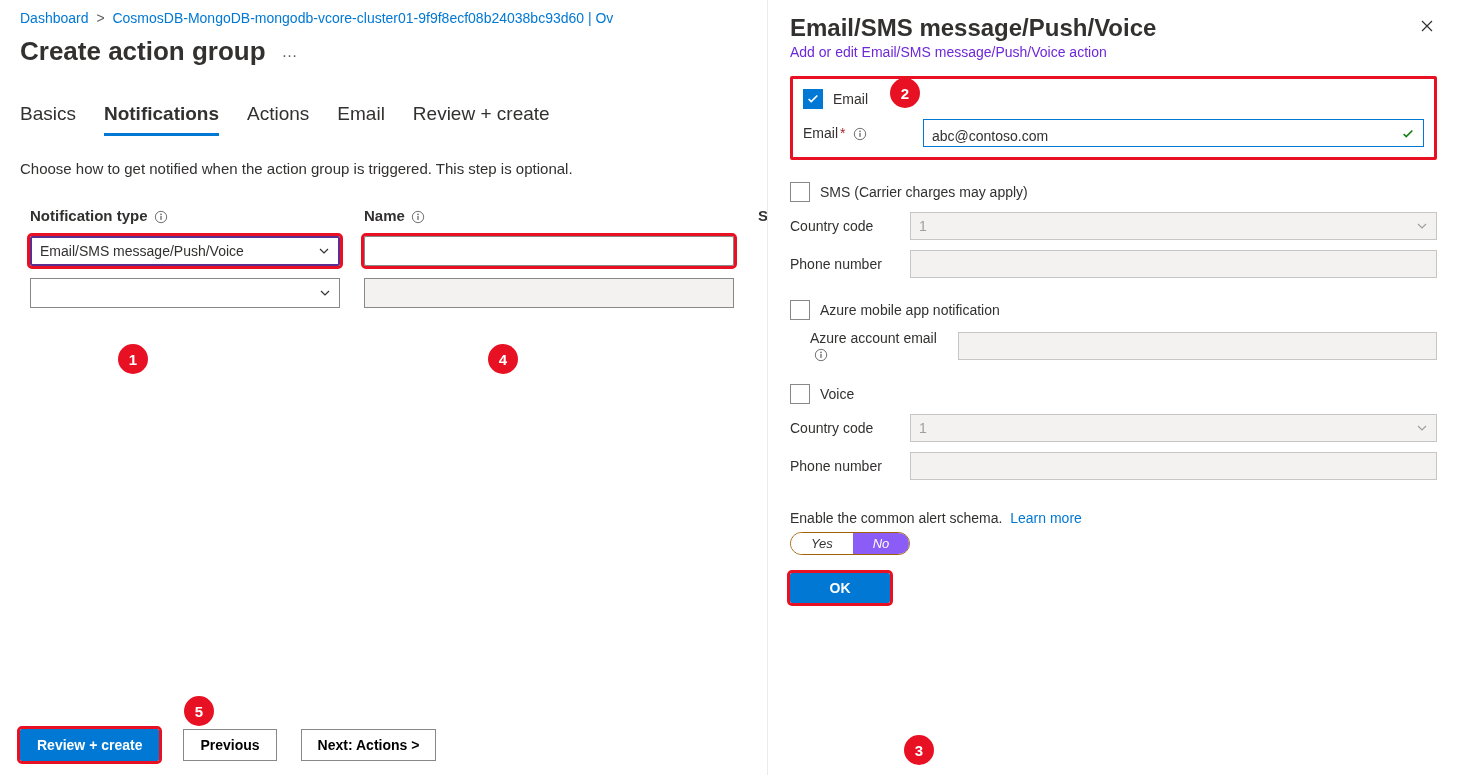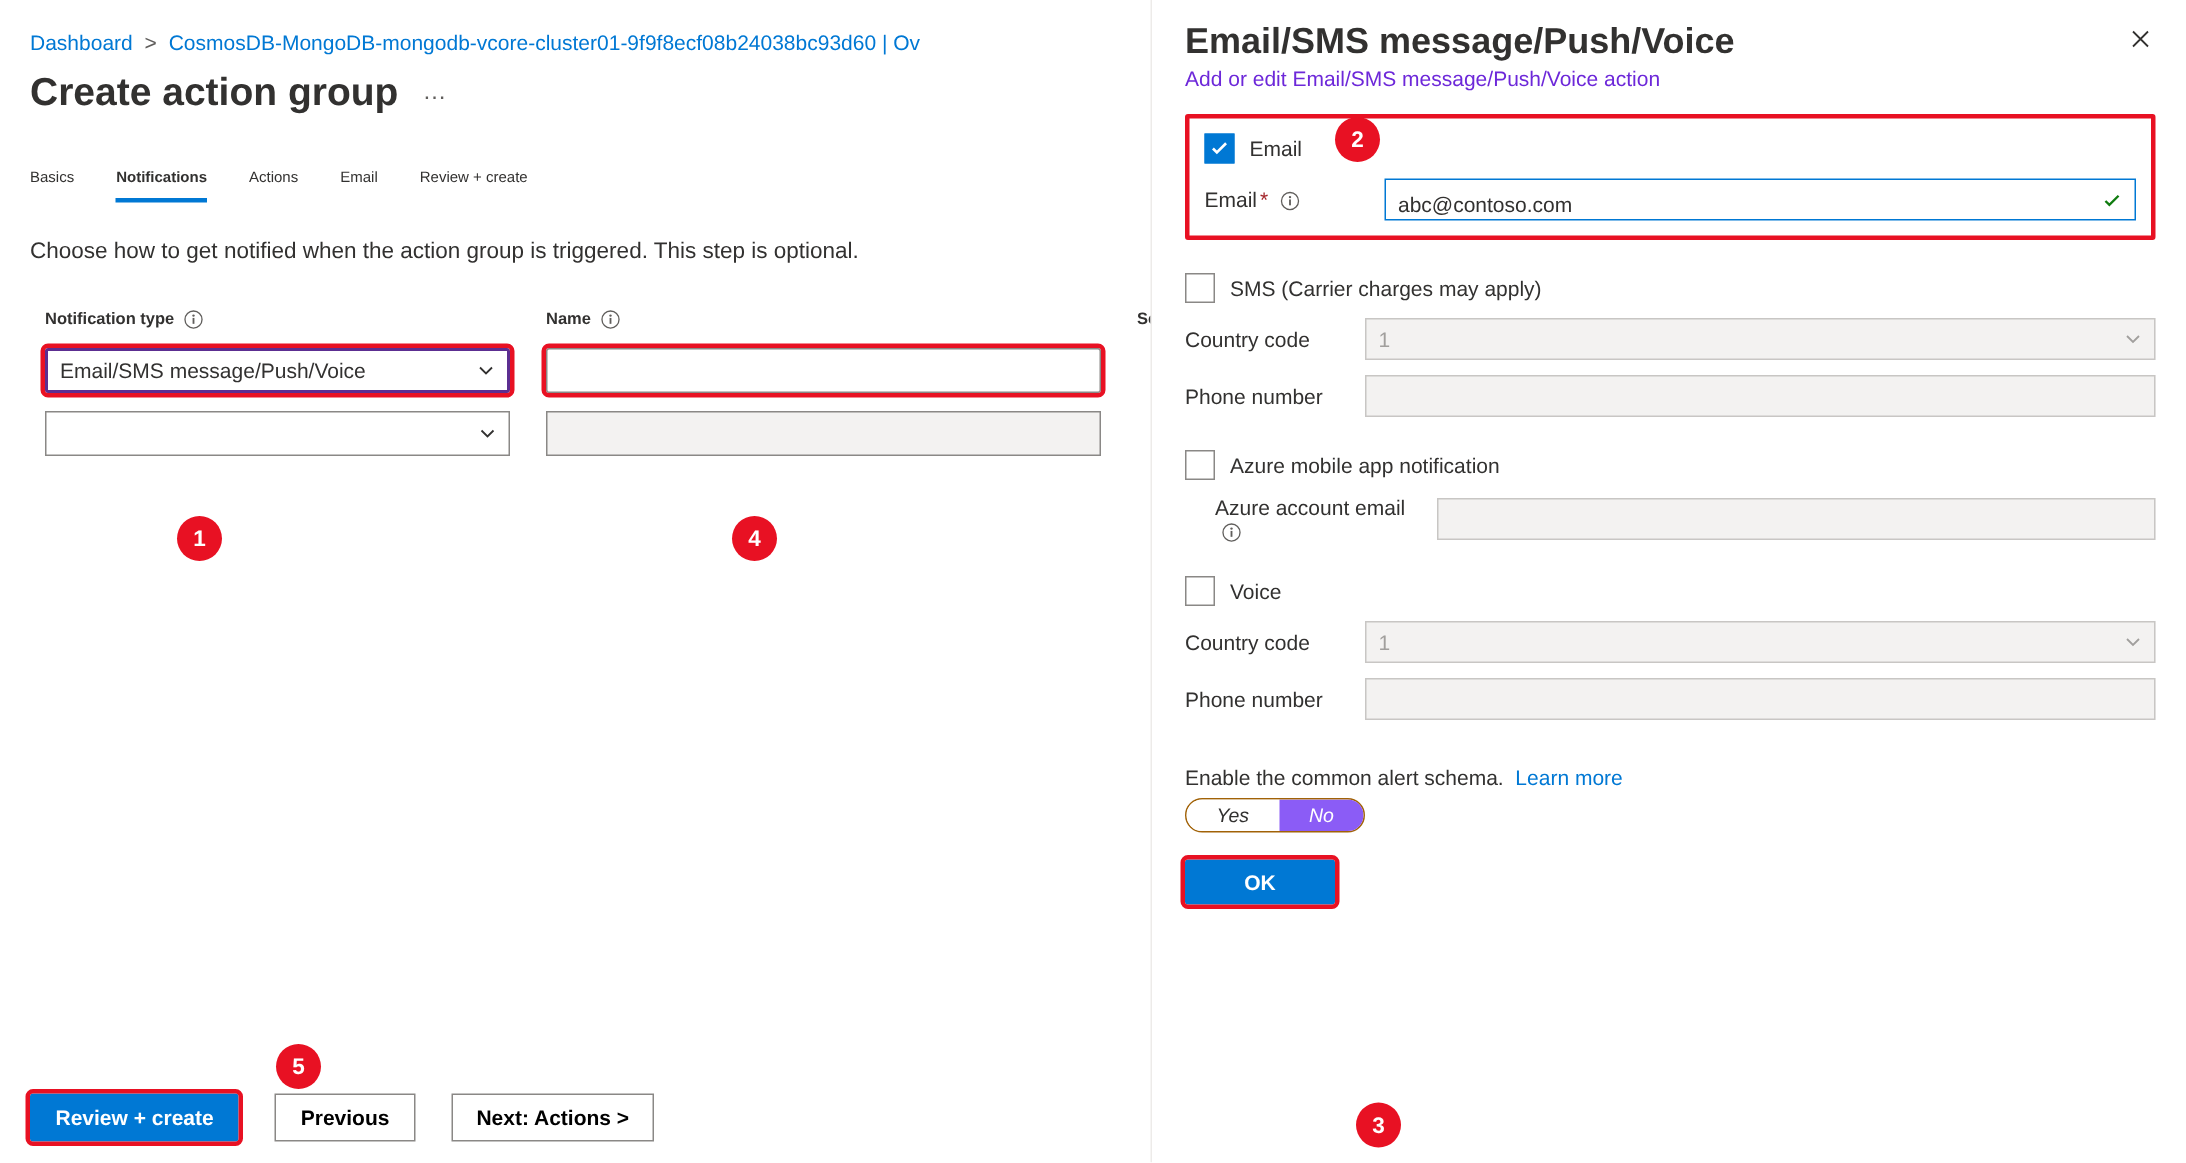--- a/index.html
+++ b/index.html
@@ -7,32 +7,32 @@
     font-family: "Segoe UI", -apple-system, Arial, sans-serif;
     font-size: 14px;
     color: #323130;
     background: #fff;
     width: 1457px;
     height: 775px;
     overflow: hidden;
     position: relative;
   }
   a { color: #0078d4; text-decoration: none; cursor: pointer; }
-  .breadcrumb { padding: 20px 20px 6px; font-size: 14px; }
+  .breadcrumb { padding: 10px 20px 6px; font-size: 14px; }
   .breadcrumb .sep { color: #605e5c; margin: 0 4px; }
   .page-title-row { display: flex; align-items: center; padding: 4px 20px 8px; }
   h1.page-title { font-size: 26px; font-weight: 600; }
   .ellipsis { margin-left: 16px; color: #605e5c; font-size: 16px; letter-spacing:2px; cursor:pointer; }
   .tabs { display: flex; gap: 28px; padding: 28px 20px 0; border-bottom: none; }
-  .tab { padding-bottom: 8px; font-size: 10px; color: #323130; cursor: pointer; }
+  .tab { padding-bottom: 8px; font-size: 19px; color: #323130; cursor: pointer; }
   .tab.active { font-weight: 600; border-bottom: 3px solid #0078d4; }
   .desc { padding: 24px 20px 10px; font-size: 15px; }
   .form-area { padding: 20px 20px 0 30px; }
   .col-headers { display: flex; gap: 24px; align-items: center; }
-  .col-h { font-weight: 600; font-size: 11px; display: inline-flex; align-items: center; gap:6px;}
+  .col-h { font-weight: 600; font-size: 15px; display: inline-flex; align-items: flex-end; gap:6px;}
   .col-notif { width: 310px; }
   .col-name { width: 370px; }
   .col-sel { width: 20px; }
   .info-icon { width:14px; height:14px; display:inline-block; }
   .info-icon svg { width:14px; height:14px; }
   .row { display: flex; gap: 24px; margin-top: 12px; }
   .dropdown, .textbox {
     height: 30px;
     border: 1px solid #8a8886;
     background: #fff;

